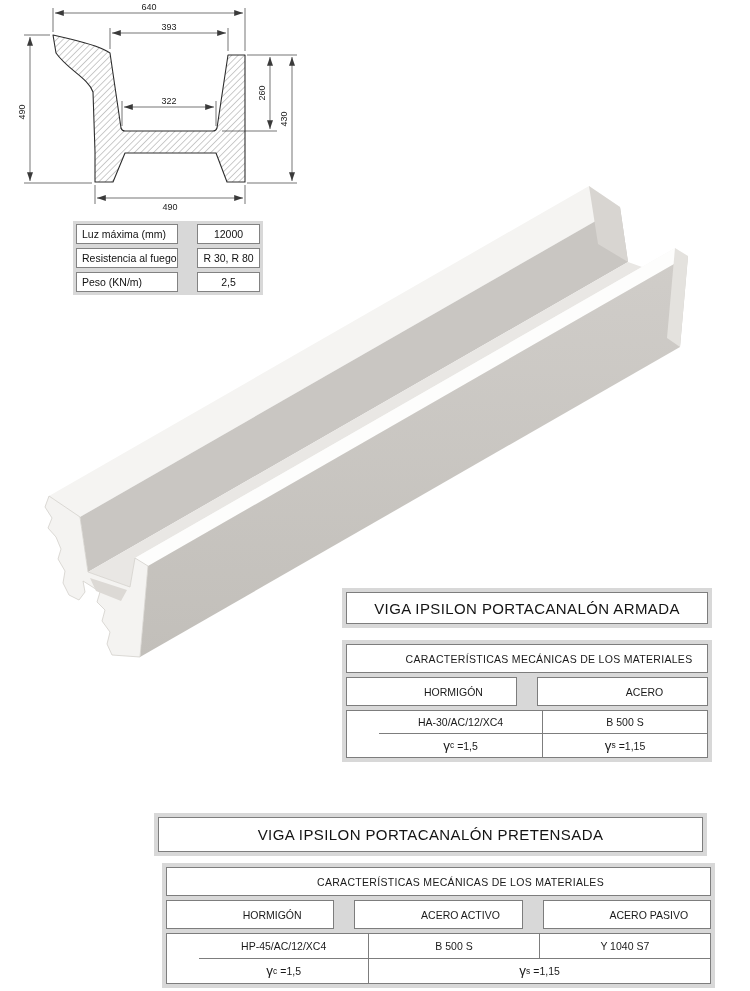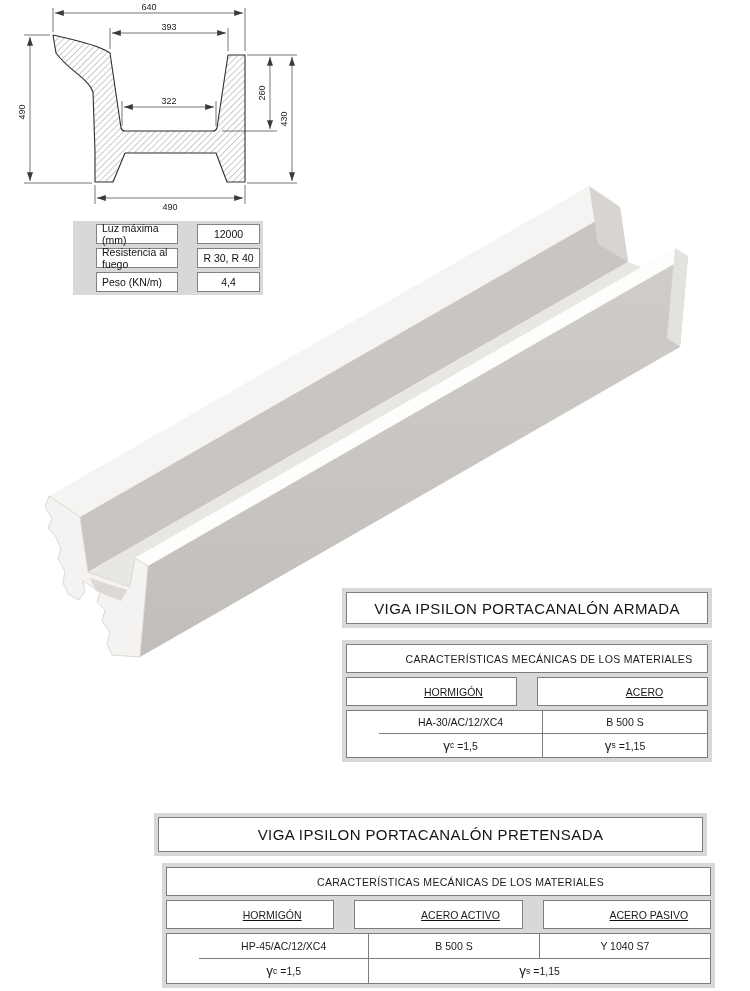--- a/index.html
+++ b/index.html
@@ -5,36 +5,36 @@
   html,body{margin:0;padding:0;background:#fff;}
   .page{position:relative;width:750px;height:991px;background:#ffffff;overflow:hidden;
         font-family:"Liberation Sans",sans-serif;color:#111;border-radius:14px;}
 
   
   .spec-table{position:absolute;left:73px;top:221px;width:190px;box-sizing:border-box;
               background:#d8d8d8;padding:3px;display:grid;grid-template-columns:102px 1fr;
               grid-auto-rows:20px;gap:4px;}
   .spec-cell{background:#ffffff;border:1px solid #828282;font-size:10.5px;
              display:flex;align-items:center;box-sizing:border-box;}
-  .spec-label{padding-left:5px;justify-content:flex-start;margin-left:20px;}
+  .spec-label{padding-left:5px;justify-content:flex-start;}
   .spec-value{justify-content:center;margin-left:15px;}
 
   
   .title-box{position:absolute;background:#d8d8d8;padding:4px;box-sizing:border-box;}
   .title-inner{background:#ffffff;border:1px solid #7d7d7d;width:100%;height:100%;
                box-sizing:border-box;display:flex;align-items:center;justify-content:center;
                font-size:15px;letter-spacing:.4px;color:#141414;}
 
   
   .mat-table{position:absolute;background:#d8d8d8;padding:4px;box-sizing:border-box;
              display:flex;flex-direction:column;gap:4px;}
   .mt-box{background:#ffffff;border:1px solid #7d7d7d;box-sizing:border-box;
           display:flex;align-items:center;justify-content:center;font-size:10.5px;color:#1a1a1a;padding-left:44px;}
   .mt-header{flex:0 0 29px;letter-spacing:.3px;}
-  .mt-cols{flex:0 0 29px;display:grid;gap:20px;text-decoration:underline;}
+  .mt-cols{flex:0 0 29px;display:grid;gap:20px;}
   .mt-cols .mt-box{height:100%;}
   .cols-2{grid-template-columns:1fr 1fr;}
   .cols-3{grid-template-columns:1fr 1fr 1fr;}
   .mt-values{flex:1 1 auto;background:#ffffff;border:1px solid #7d7d7d;box-sizing:border-box;
              display:grid;grid-template-rows:1fr 1fr;padding-left:32px;}
   .vals-2{grid-template-columns:1fr 1fr;}
   .vals-3{grid-template-columns:1fr 1fr 1fr;}
   .mt-cell{display:flex;align-items:center;justify-content:center;font-size:10.5px;
            color:#1a1a1a;box-sizing:border-box;}
   .b-right{border-right:1px solid #7d7d7d;}
@@ -91,23 +91,23 @@
       <text class="dim-text" x="265" y="93" text-anchor="middle" transform="rotate(-90 265 93)">260</text>
       <text class="dim-text" x="287" y="119" text-anchor="middle" transform="rotate(-90 287 119)">430</text>
       <text class="dim-text" x="170" y="210" text-anchor="middle">490</text>
     </g>
   </svg>
 
   <div class="spec-table">
     <div class="spec-cell spec-label">Luz máxima (mm)</div>
     <div class="spec-cell spec-value">12000</div>
     <div class="spec-cell spec-label">Resistencia al fuego</div>
-    <div class="spec-cell spec-value">R 30, R 40</div>
+    <div class="spec-cell spec-value">R 30, R 80</div>
     <div class="spec-cell spec-label">Peso  (KN/m)</div>
-    <div class="spec-cell spec-value">4,4</div>
+    <div class="spec-cell spec-value">2,5</div>
   </div>
 
   <svg style="left:30px;top:150px;" width="680" height="520" viewBox="30 150 680 520">
     <defs>
       <linearGradient id="outerFace" x1="0" y1="0" x2="0" y2="1">
         <stop offset="0" stop-color="#d0cdc9"></stop>
         <stop offset="1" stop-color="#c2bfba"></stop>
       </linearGradient>
     </defs>
     <g>

